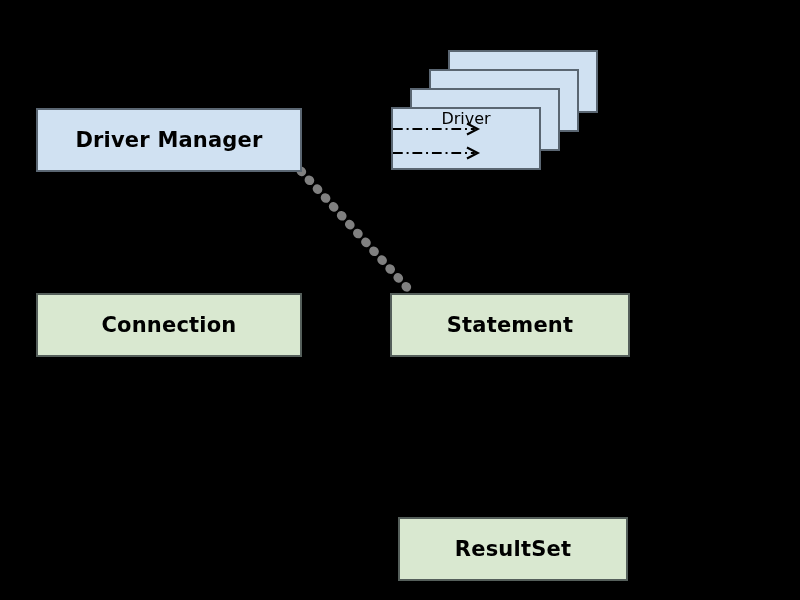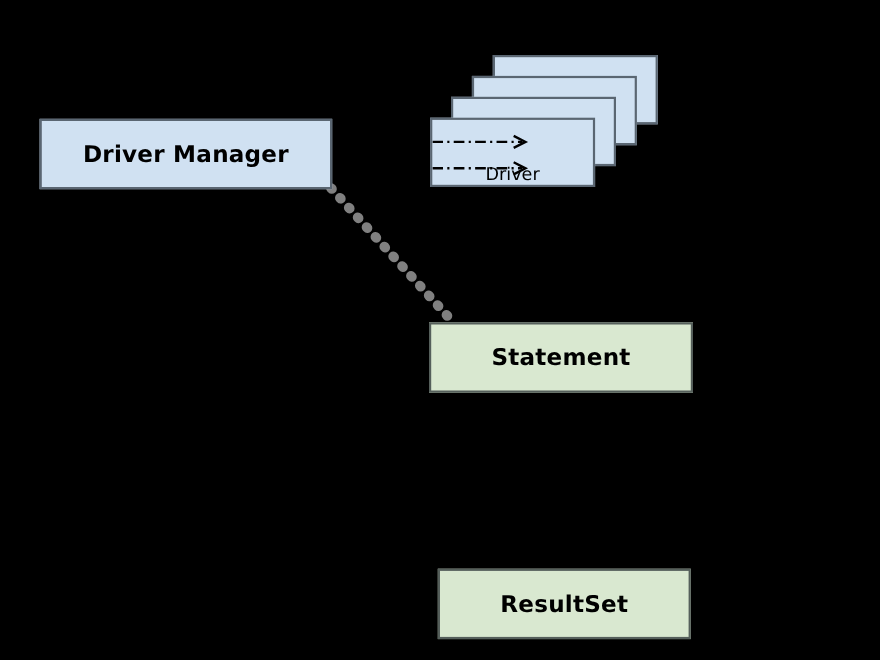--- a/index.html
+++ b/index.html
@@ -54,21 +54,21 @@
     border: 2px solid #5a6672;
   }
   #driver-stack-4 { left: 448px; top: 50px; z-index: 1; }
   #driver-stack-3 { left: 429px; top: 69px; z-index: 2; }
   #driver-stack-2 { left: 410px; top: 88px; z-index: 3; }
   #driver-front {
     left: 391px;
     top: 107px;
     z-index: 4;
     display: flex;
-    align-items: flex-end;
+    align-items: flex-start;
     justify-content: center;
     overflow: hidden;
   }
   #driver-front .node-label {
     position: relative;
     z-index: 6;
   }
   .dashdot-arrow {
     position: absolute;
     z-index: 5;
@@ -135,20 +135,23 @@
     </svg>
 
     <svg class="dashdot-arrow" id="driver-arrow-bottom" viewBox="0 0 150 14" preserveAspectRatio="none" xmlns="http://www.w3.org/2000/svg">
       <line x1="0" y1="7" x2="84" y2="7" stroke="#000000" stroke-width="2.2" stroke-dasharray="10 4 2 4"></line>
       <polyline points="76,1.5 87,7 76,12.5" fill="none" stroke="#000000" stroke-width="2.2" stroke-linejoin="miter" stroke-linecap="butt"></polyline>
     </svg>
 
     <span class="node-label">Driver</span>
   </div>
 
+  <div class="node" id="connection">
+    <span class="node-label">Connection</span>
+  </div>
 
   <div class="node" id="statement">
     <span class="node-label">Statement</span>
   </div>
 
   <div class="node" id="resultset">
     <span class="node-label">ResultSet</span>
   </div>
 
 </div>

